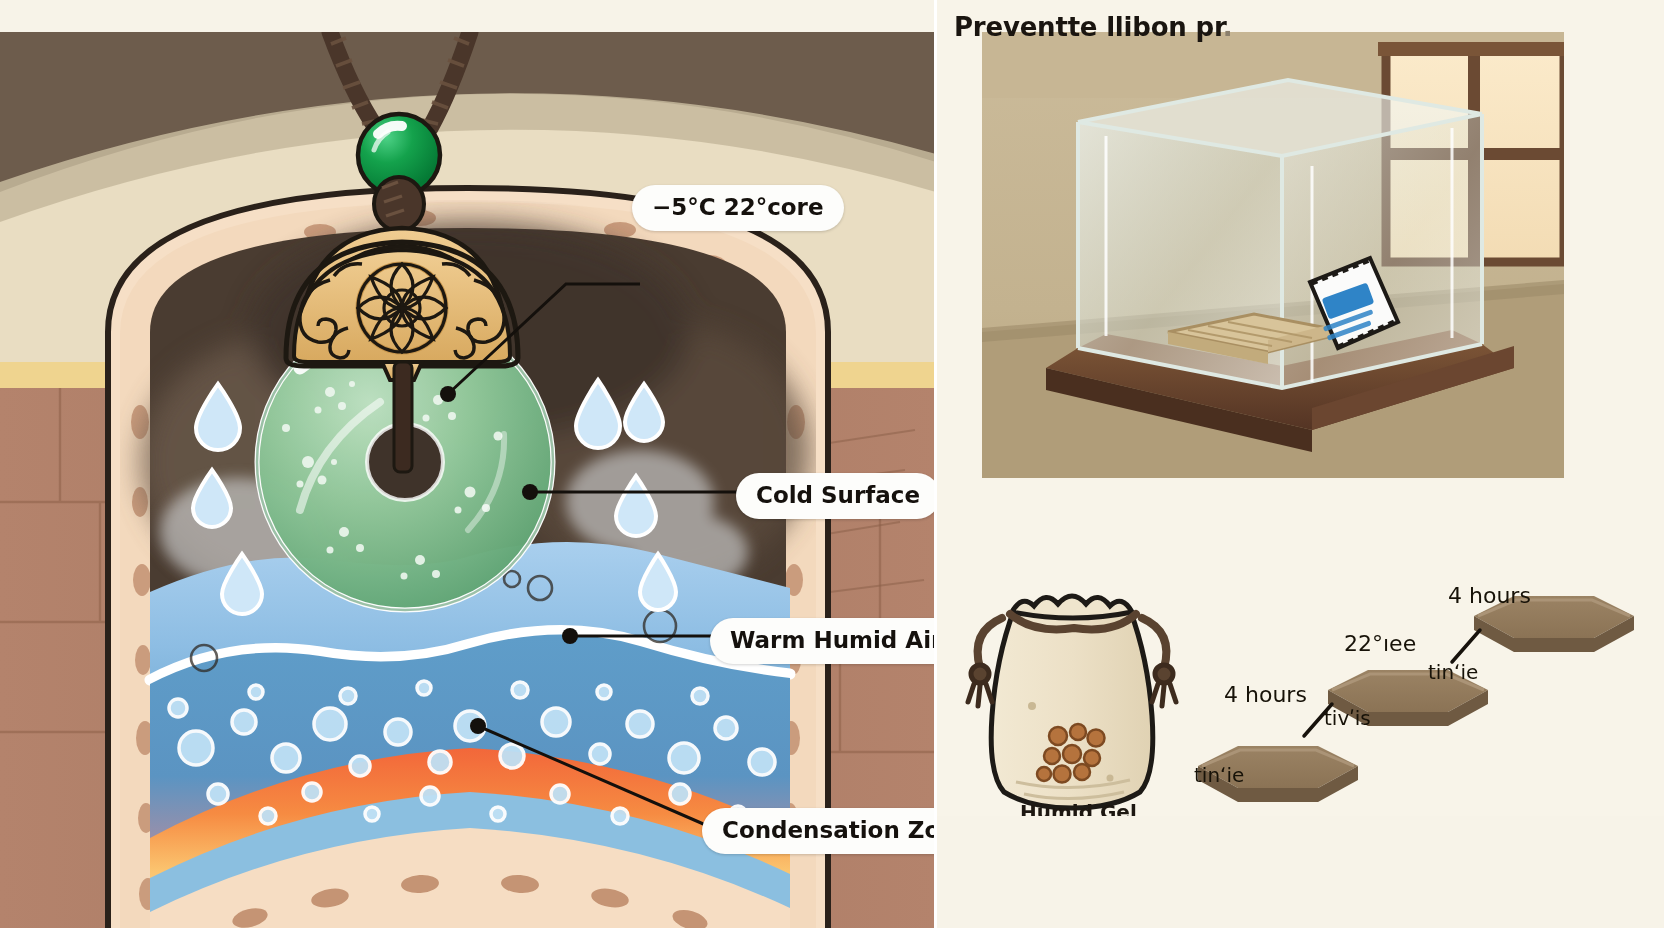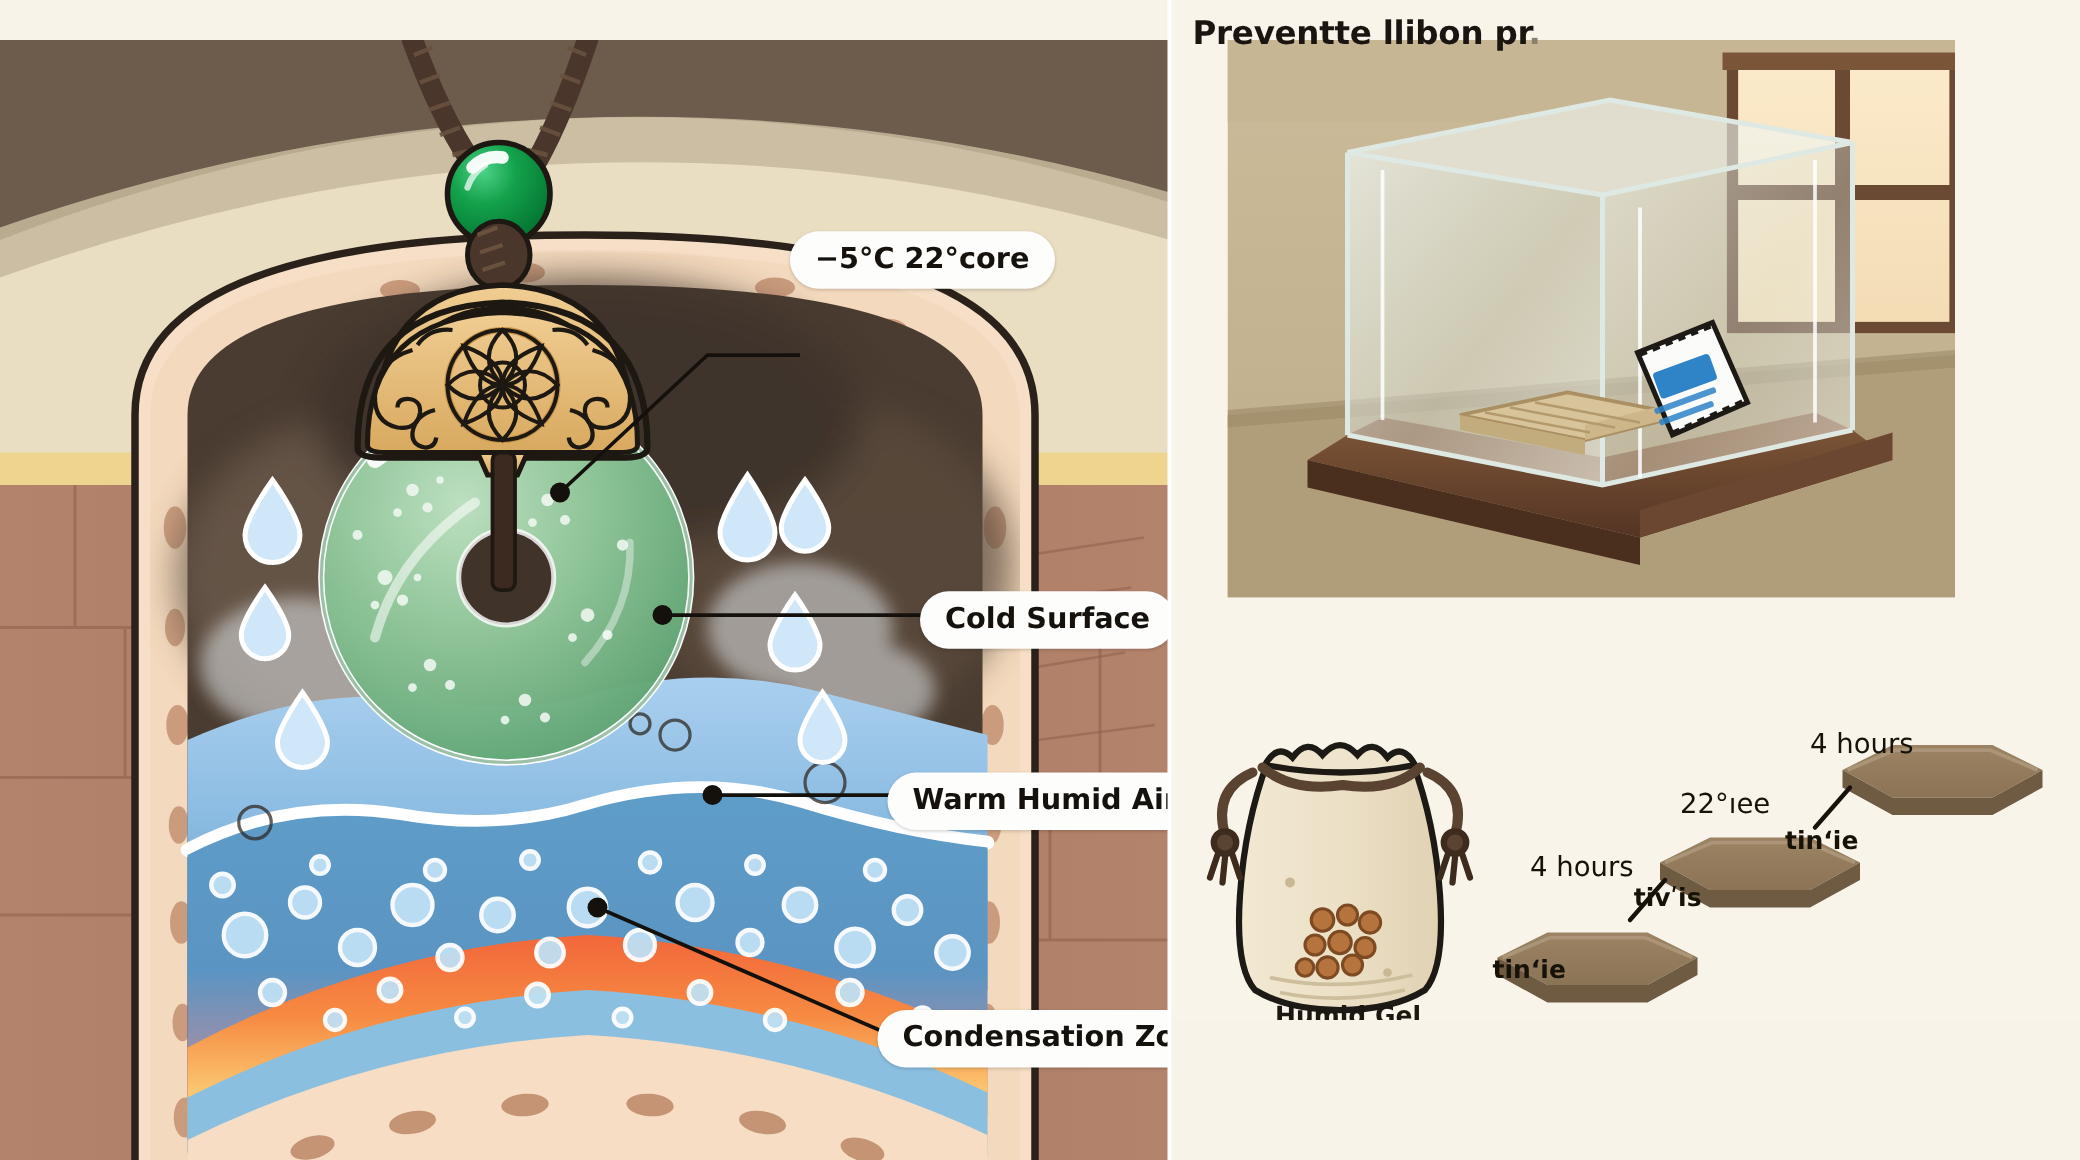--- a/index.html
+++ b/index.html
@@ -61,21 +61,21 @@
     font-size:20px; font-weight:bold; color:#1d1711;
     white-space:nowrap;
   }
   .tlabel {
     position:absolute;
     font-size:22px; font-weight:normal; color:#171208;
     white-space:nowrap;
   }
   .tlabel-small {
     position:absolute;
-    font-size:20px; font-weight:bold; color:#171208;
+    font-size:20px; font-weight:normal; color:#171208;
     white-space:nowrap;
   }
 </style>
 </head>
 <body>
 
 <div id="stage">
 
   <div id="left-panel">
     <svg class="lp-svg" width="936" height="928" viewBox="0 0 936 928">
@@ -595,21 +595,21 @@
       <g stroke="#17120c" stroke-width="3.5" stroke-linecap="round">
         <path d="M118,156 L146,124"></path>
         <path d="M266,82 L294,50"></path>
       </g>
     </svg>
 
     <div class="tlabel" style="left:288px; top:682px;">4 hours</div>
     <div class="tlabel-small" style="left:258px; top:763px;">tinʻie</div>
 
     <div class="tlabel" style="left:408px; top:631px;">22°ıee</div>
-    <div class="tlabel-small" style="left:371px; top:706px;">tivʹis</div>
+    <div class="tlabel-small" style="left:388px; top:706px;">tivʹis</div>
 
     <div class="tlabel" style="left:512px; top:583px;">4 hours</div>
     <div class="tlabel-small" style="left:492px; top:660px;">tinʻie</div>
 
     <div class="cap" style="left:84px; top:800px;">Humid Gel</div>
   </div>
 
 </div>
 
 </body></html>

